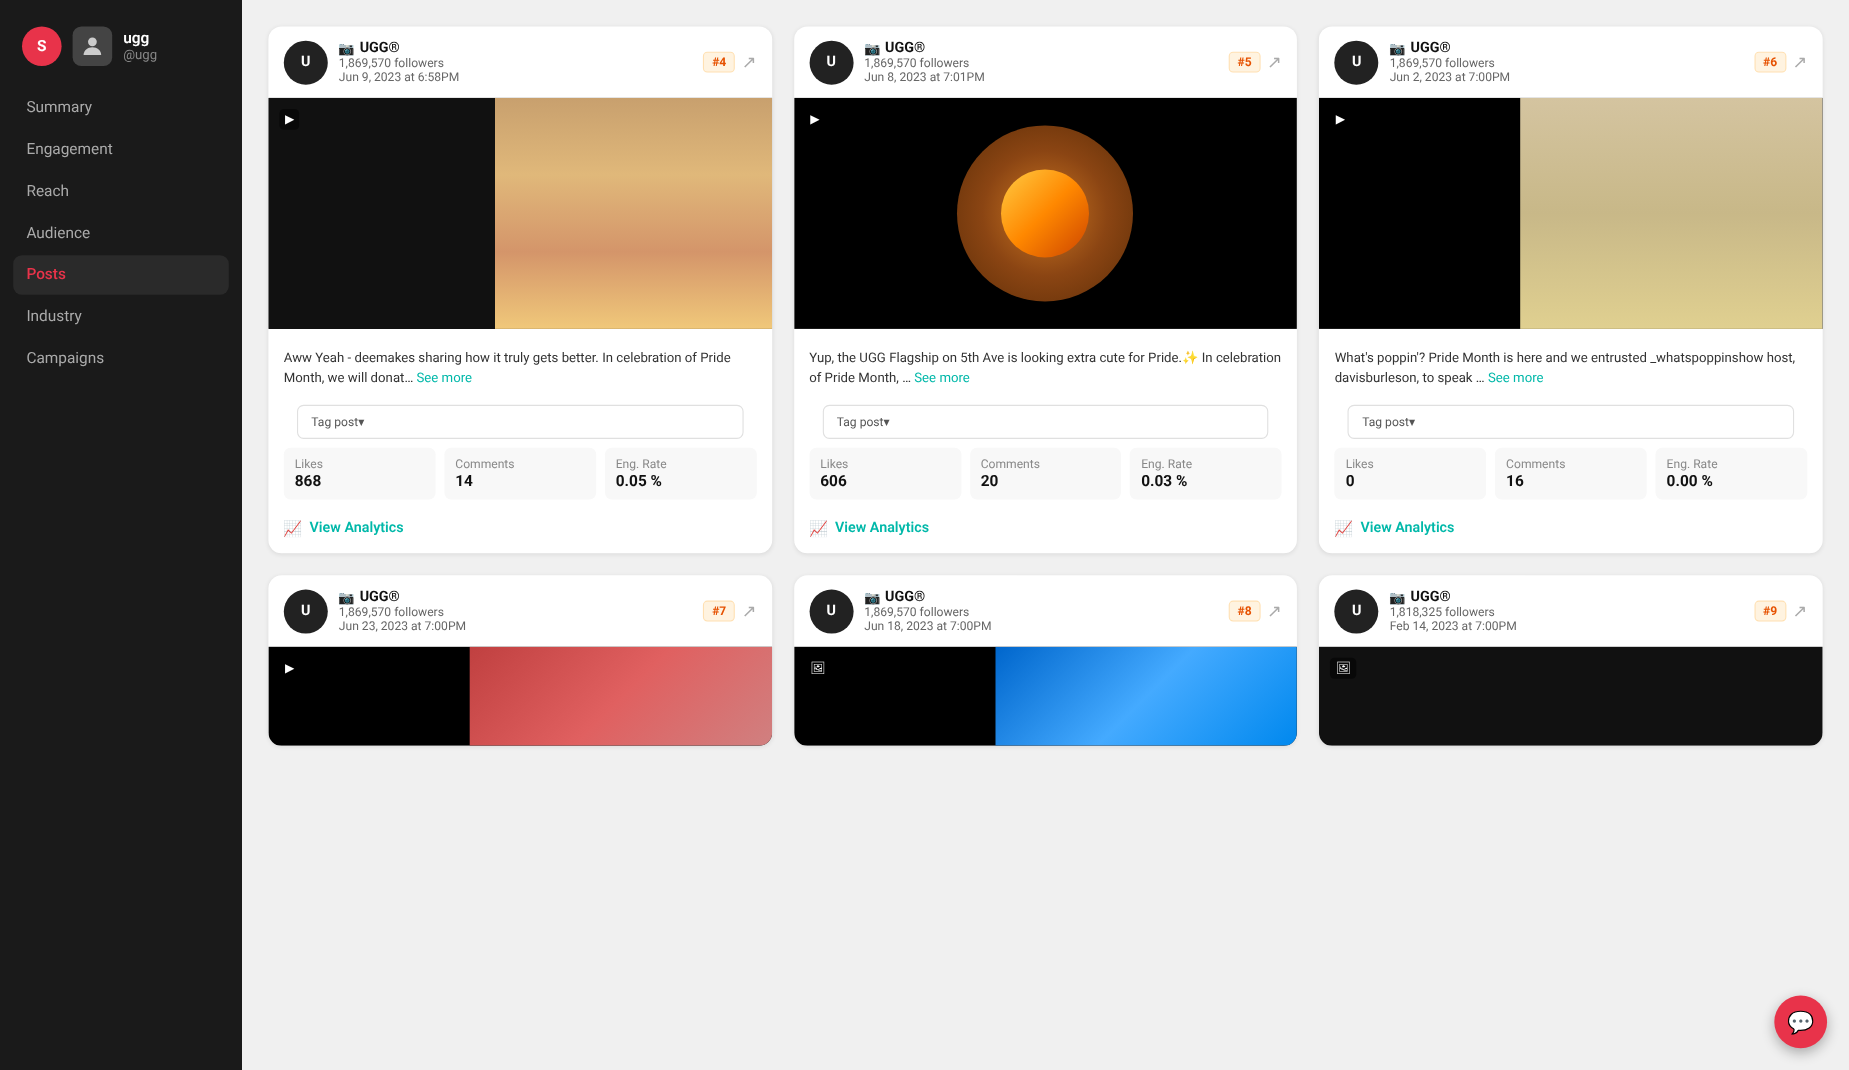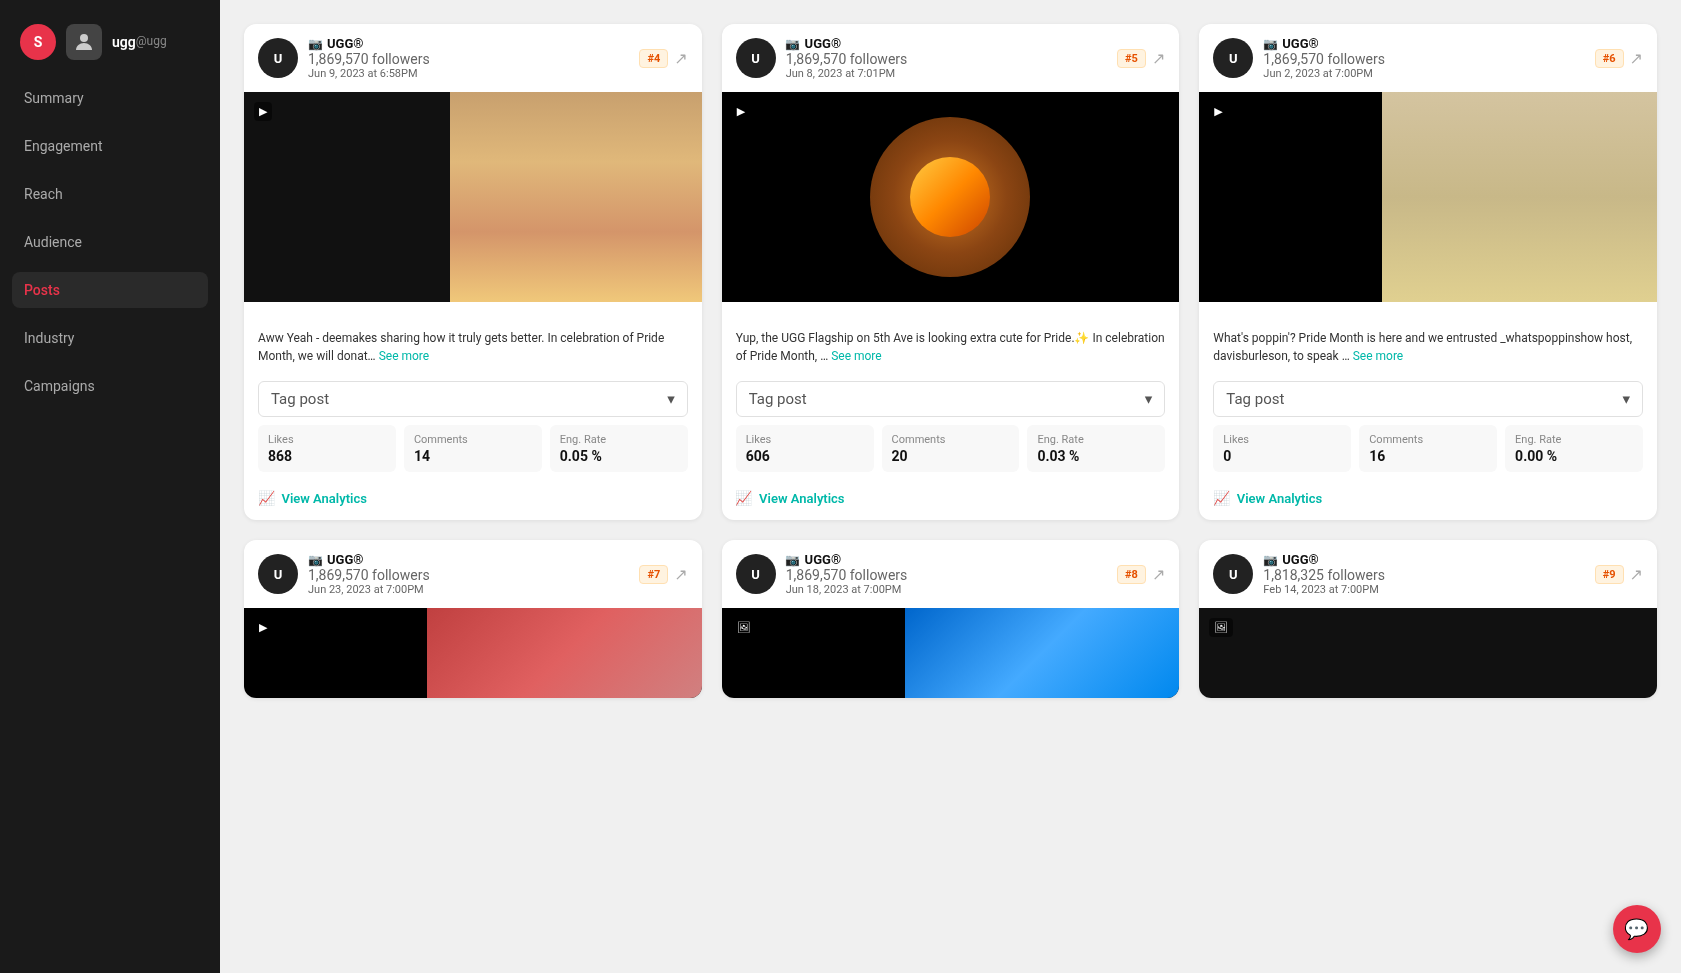--- a/index.html
+++ b/index.html
@@ -46,34 +46,35 @@
       border-radius: 8px;
       background: #444;
       display: flex;
       align-items: center;
       justify-content: center;
       overflow: hidden;
     }
     .logo-avatar svg { width: 24px; height: 24px; }
     .sidebar-brand {
       display: flex;
+      flex-direction: column;
     }
     .sidebar-brand-name {
       color: #fff;
       font-size: 14px;
       font-weight: 600;
     }
     .sidebar-brand-handle {
       color: #888;
       font-size: 12px;
     }
     .sidebar-nav {
       display: flex;
       flex-direction: column;
-      gap: 12px;
+      gap: 2px;
       padding: 0 12px;
     }
     .sidebar-item {
       padding: 10px 12px;
       border-radius: 8px;
       color: #aaa;
       font-size: 14px;
       cursor: pointer;
       transition: background 0.15s;
     }
@@ -135,21 +136,21 @@
     }
     .post-username {
       font-size: 13px;
       font-weight: 700;
       color: #111;
       display: flex;
       align-items: center;
       gap: 4px;
     }
     .post-followers {
-      font-size: 14px;
+      font-size: 11px;
       color: #666;
     }
     .post-date {
       font-size: 11px;
       color: #666;
     }
     .post-badge {
       display: flex;
       align-items: center;
       gap: 6px;
@@ -182,40 +183,39 @@
       top: 10px;
       left: 10px;
       background: rgba(0,0,0,0.5);
       border-radius: 4px;
       padding: 3px 5px;
       color: white;
       font-size: 11px;
     }
 
     .post-description {
-      padding: 27px 14px 8px;
+      padding: 17px 14px 8px;
       font-size: 12px;
       color: #333;
       line-height: 1.5;
     }
     .see-more {
       color: #00b8a9;
       cursor: pointer;
       font-size: 12px;
     }
 
     .tag-post-dropdown {
-      margin: 8px 14px;
+      margin: 8px 26px;
       border: 1px solid #e0e0e0;
       border-radius: 6px;
       padding: 8px 12px;
       display: flex;
-      justify-content: space-between;
-      align-items: center;
-      font-size: 15px;
+      align-items: center;
+      font-size: 11px;
       color: #555;
       cursor: pointer;
     }
 
     .post-stats {
       margin: 8px 14px;
       display: flex;
       gap: 8px;
       justify-content: flex-end;
     }

